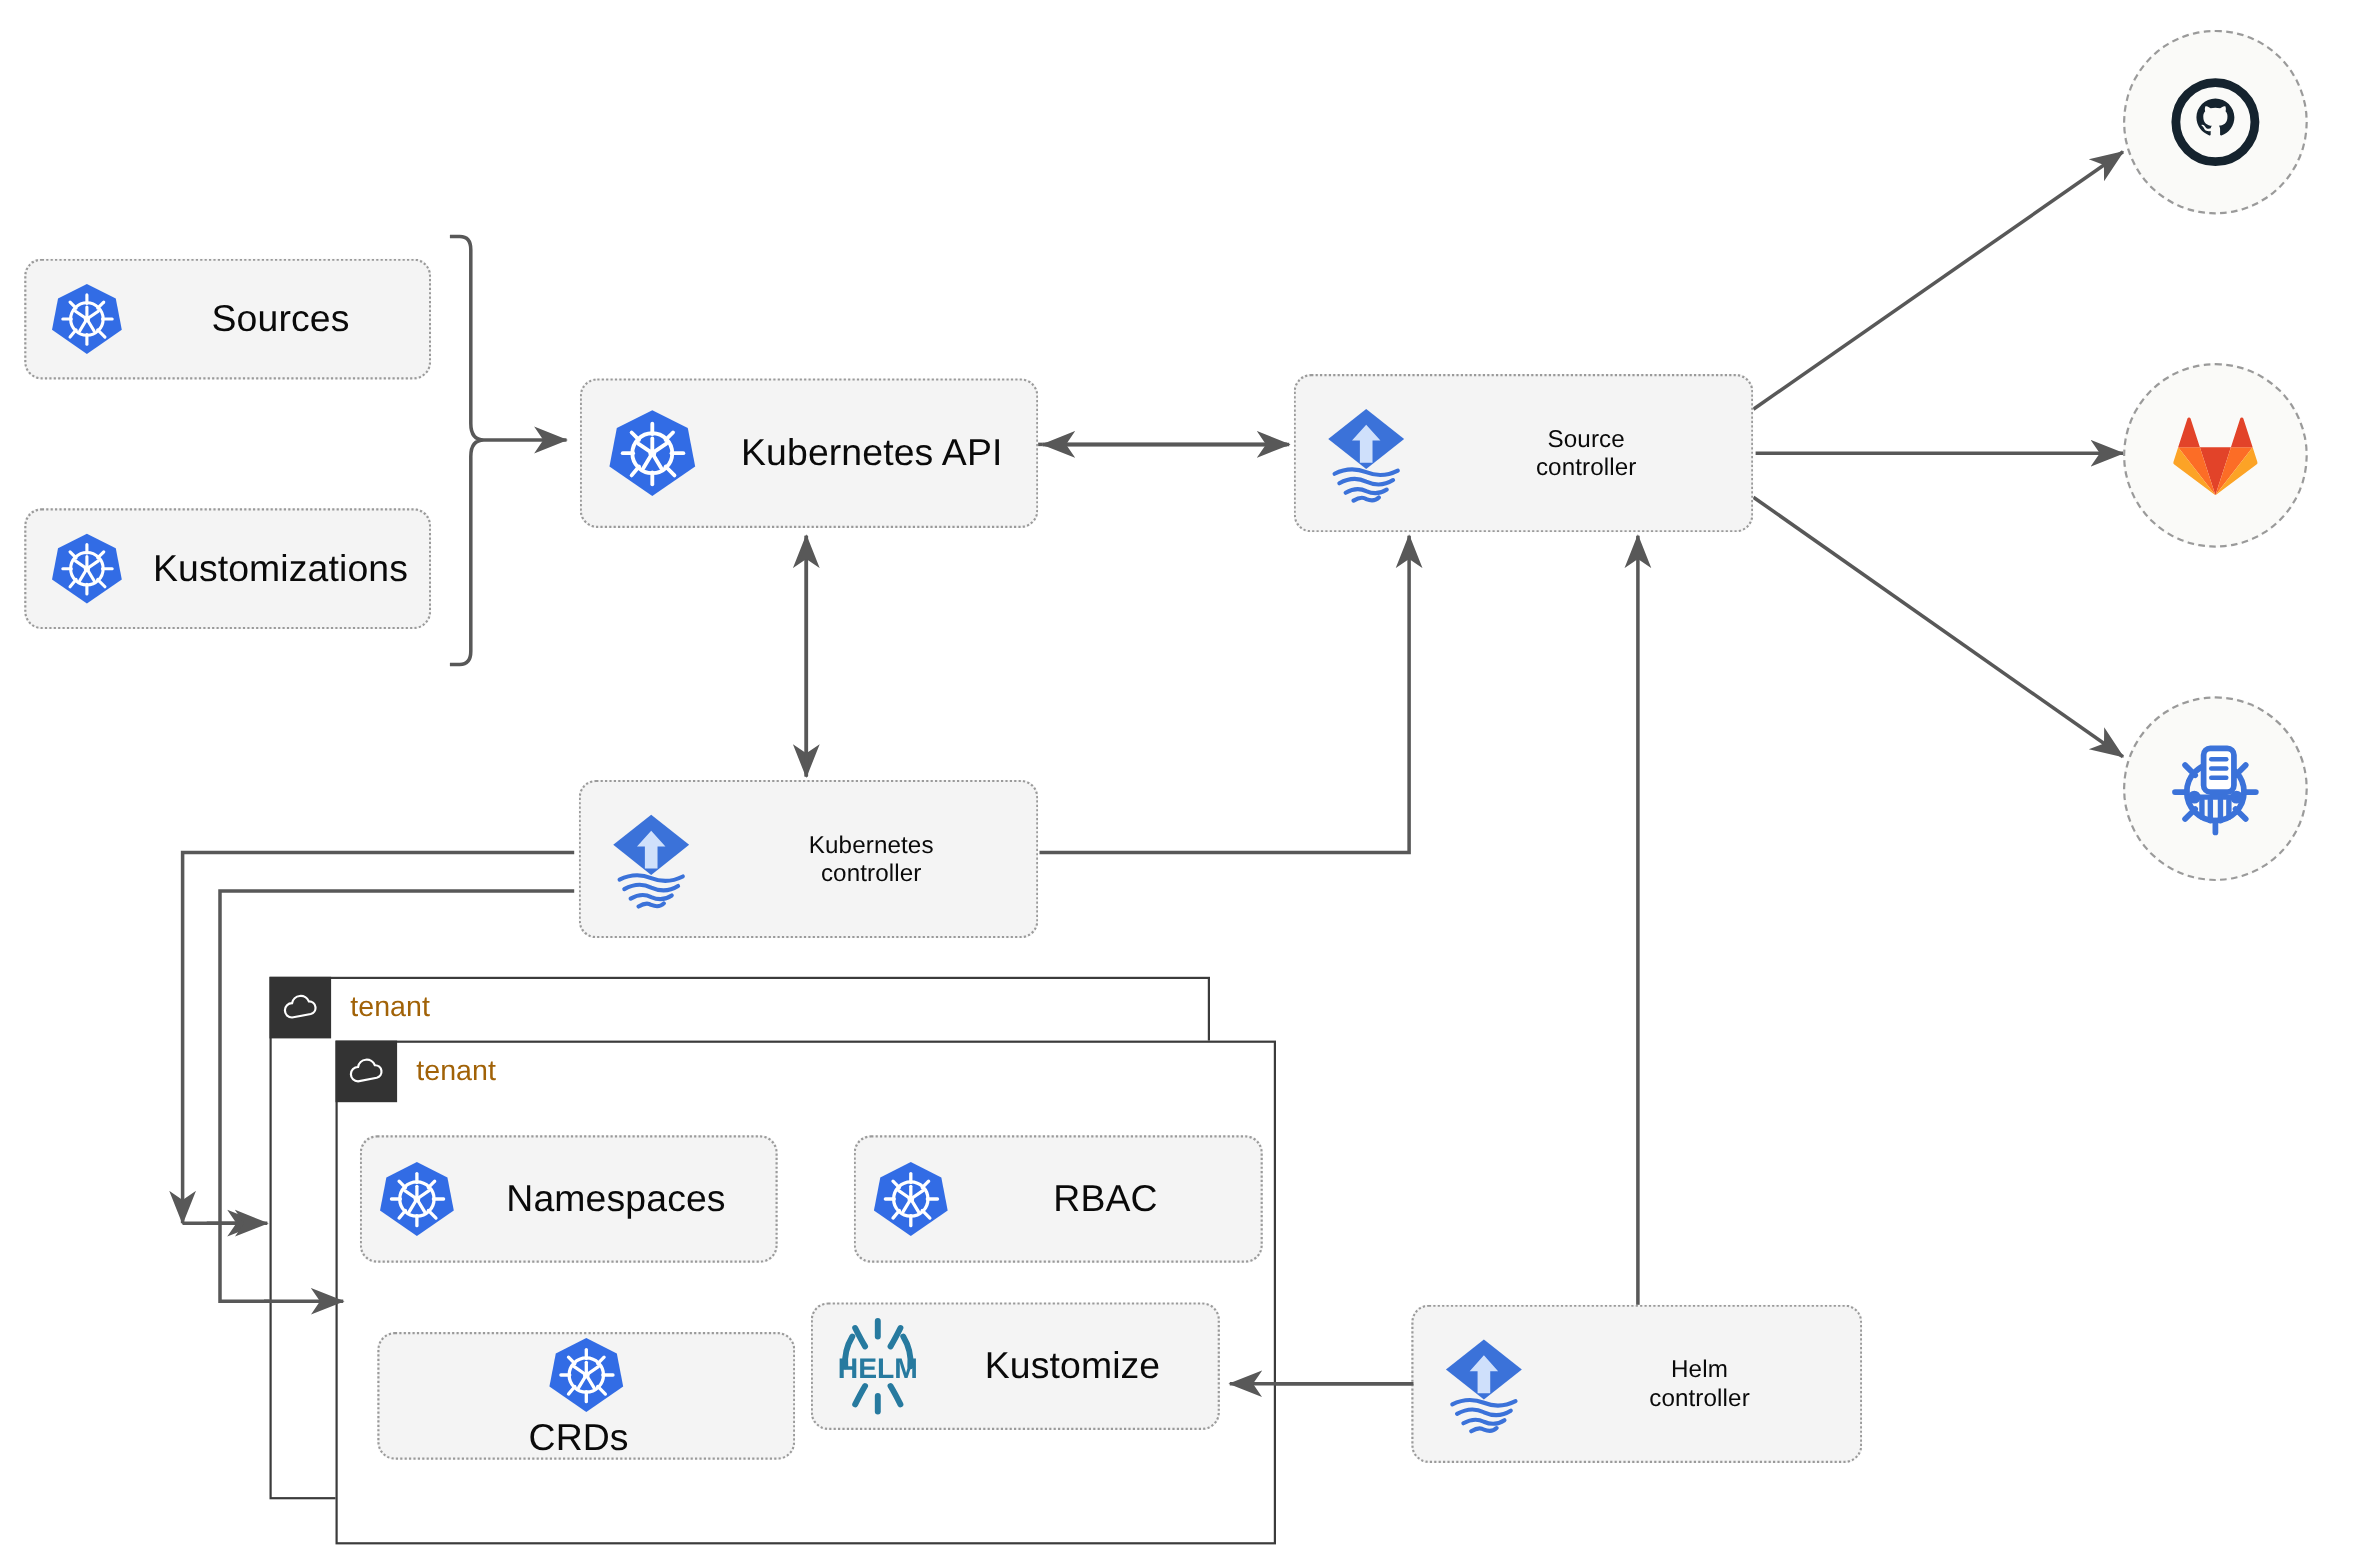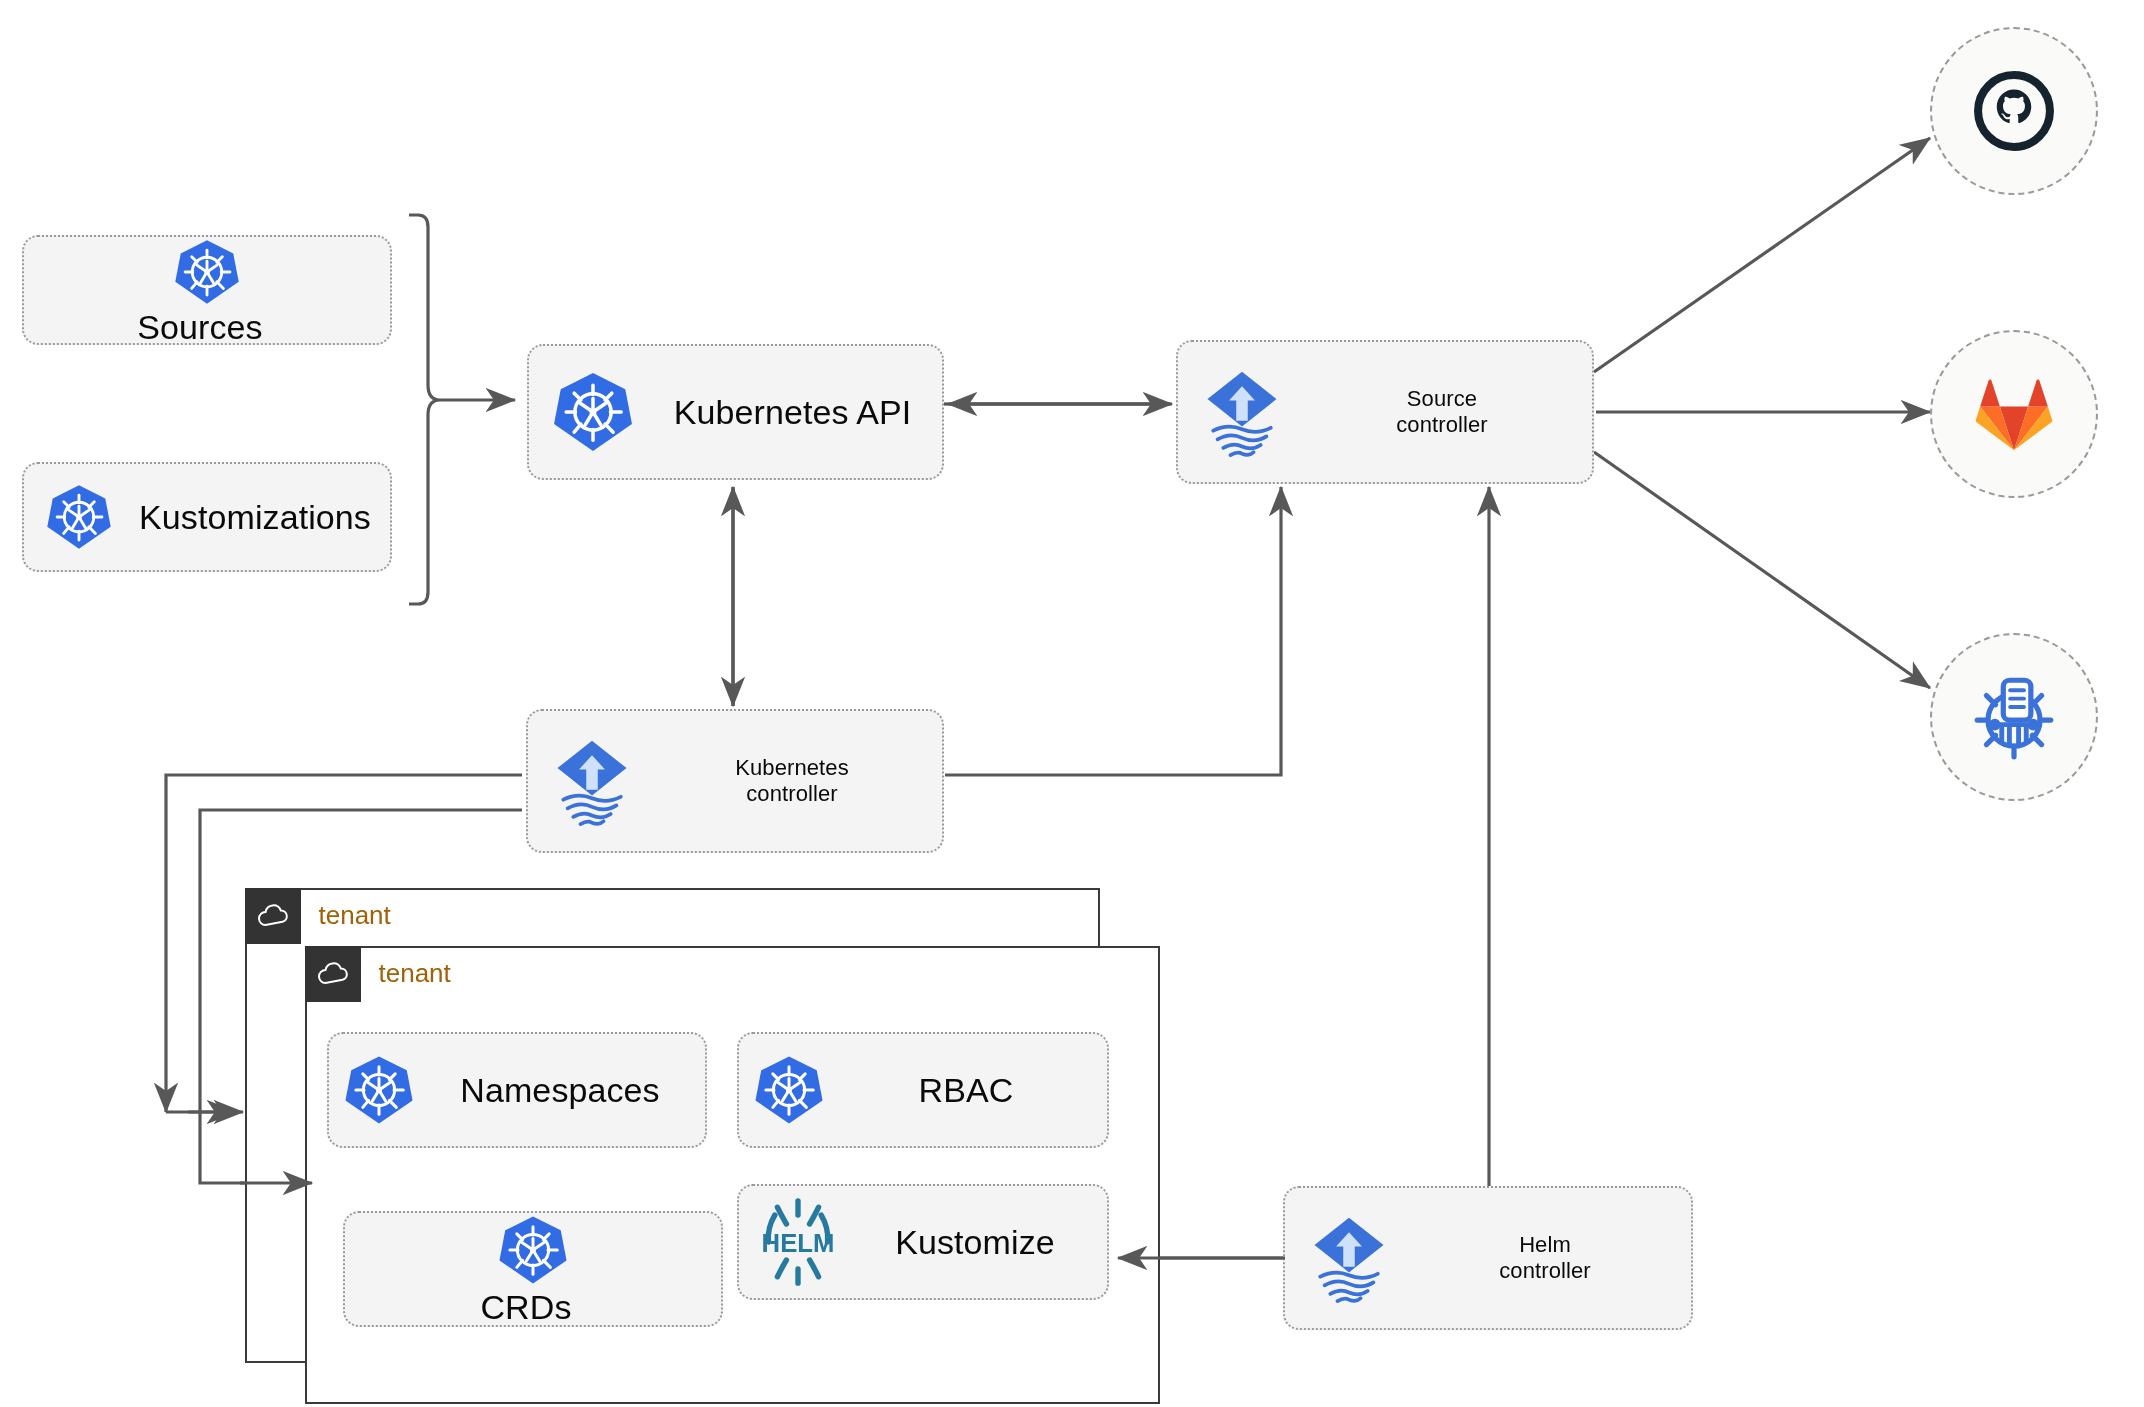--- a/index.html
+++ b/index.html
@@ -85,21 +85,21 @@
 
     <path class="wire" d="M 1594,372 L 1930,138" marker-end="url(#ah)"></path>
     <path class="wire" d="M 1596,412 L 1930,412" marker-end="url(#ah)"></path>
     <path class="wire" d="M 1594,452 L 1930,688" marker-end="url(#ah)"></path>
 
     <path class="wire" d="M 522,775 L 166,775 L 166,1112" marker-end="url(#ah)"></path>
     <path class="wire" d="M 166,1112 L 236,1112" marker-end="url(#ah)"></path>
     <path class="wire" d="M 522,810 L 200,810 L 200,1183 L 310,1183" marker-end="url(#ah)"></path>
   </svg>
 
-  <div class="node" style="left:22px;top:235px;width:370px;height:110px;flex-direction:column;">
+  <div class="node" style="left:22px;top:235px;width:370px;height:110px;">
     <span class="ico" style="width:110px;">
       <svg width="70" height="70" viewBox="0 0 64 64" aria-hidden="true">
         <polygon points="32,3 56,15 61,41 32,61 3,41 8,15" fill="#326ce5"></polygon>
         <g fill="none" stroke="#fff" stroke-width="2.6" stroke-linecap="round">
           <circle cx="32" cy="32" r="13.5"></circle>
           <circle cx="32" cy="32" r="2.6" fill="#fff" stroke="none"></circle>
           <line x1="32" y1="12" x2="32" y2="19"></line>
           <line x1="32" y1="45" x2="32" y2="53"></line>
           <line x1="12" y1="32" x2="19" y2="32"></line>
           <line x1="45" y1="32" x2="53" y2="32"></line>
@@ -320,21 +320,21 @@
             <line x1="32" y1="32" x2="41.5" y2="25.5"></line>
           <line x1="32" y1="32" x2="38" y2="42"></line>
             <line x1="32" y1="32" x2="26" y2="42"></line>
           <line x1="32" y1="32" x2="22.5" y2="25.5"></line>
         </g>
       </svg>
     </span>
     <span class="lbl">Namespaces</span>
   </div>
 
-  <div class="node" style="left:737px;top:1032px;width:372px;height:116px;z-index:6;">
+  <div class="node" style="left:776px;top:1032px;width:372px;height:116px;z-index:6;">
     <span class="ico" style="width:100px;">
       <svg width="74" height="74" viewBox="0 0 64 64" aria-hidden="true">
         <polygon points="32,3 56,15 61,41 32,61 3,41 8,15" fill="#326ce5"></polygon>
         <g fill="none" stroke="#fff" stroke-width="2.6" stroke-linecap="round">
           <circle cx="32" cy="32" r="13.5"></circle>
             <circle cx="32" cy="32" r="2.6" fill="#fff" stroke="none"></circle>
           <line x1="32" y1="12" x2="32" y2="19"></line>
             <line x1="32" y1="45" x2="32" y2="53"></line>
           <line x1="12" y1="32" x2="19" y2="32"></line>
             <line x1="45" y1="32" x2="53" y2="32"></line>

